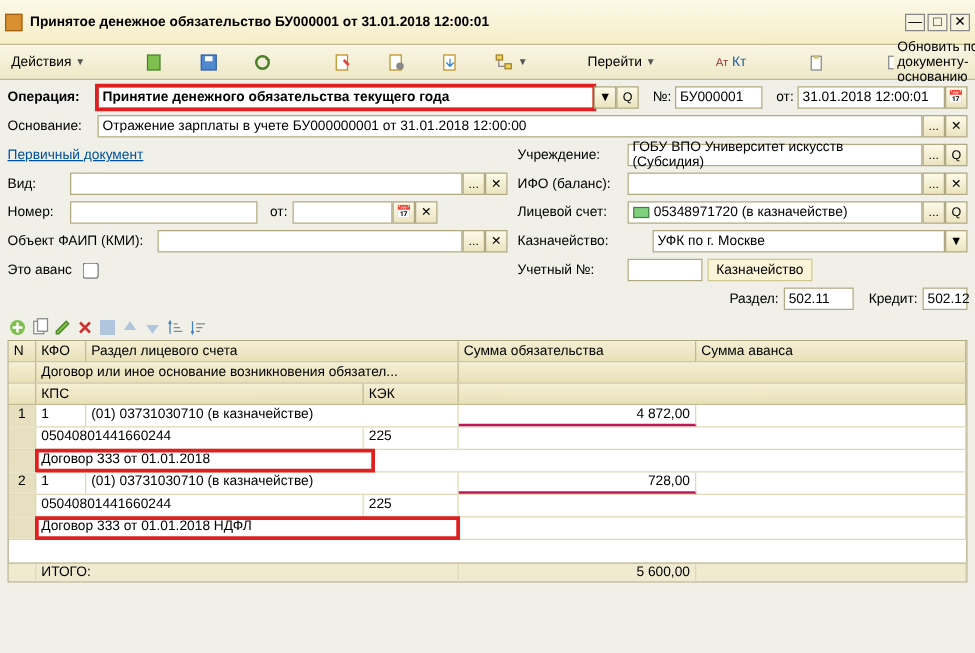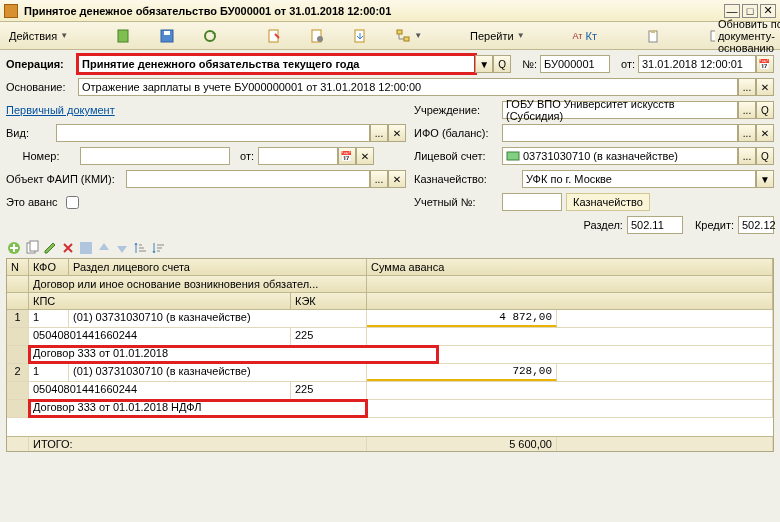--- a/index.html
+++ b/index.html
@@ -1,17 +1,17 @@
 <!DOCTYPE html>
 <html><head>
 <meta charset="utf-8">
 <style>
   * { box-sizing: border-box; font-family: Arial, sans-serif; font-size: 11px; }
   body { margin: 0; background: #f0f0e8; width: 780px; height: 522px; overflow: hidden; }
-  .titlebar { background: linear-gradient(#fdf9e8,#f5eec8); height: 22px; display: flex; align-items: center; padding: 0 4px; border-bottom: 1px solid #c0b890; }
+  .titlebar { background: linear-gradient(#fdf9e8,#f5eec8); height: 36px; display: flex; align-items: center; padding: 0 4px; border-bottom: 1px solid #c0b890; }
   .titlebar-icon { width: 14px; height: 14px; background: #d89030; margin-right: 6px; border: 1px solid #a06010; }
   .title { flex: 1; font-weight: bold; }
   .winbtn { width: 16px; height: 14px; border: 1px solid #888; margin-left: 2px; display:flex;align-items:center;justify-content:center; background:#f8f4e0; cursor:pointer;}
   .toolbar { background: linear-gradient(#faf6e4,#eee8c8); height: 28px; display: flex; align-items: center; padding: 0 4px; border-bottom: 1px solid #c0b890; gap:17px;}
   .tbtn { height: 22px; padding: 0 4px; display: flex; align-items: center; border: 1px solid transparent; cursor:pointer; gap:3px;}
   .tico { width:16px; height:16px; display:inline-block; }
   .sep { width:1px; height:20px; background:#c0b890; margin:0 2px; }
   .dropdown-arrow { font-size:8px; color:#555; }
   .form { padding: 4px 6px; }
   .row { display: flex; align-items: center; margin-bottom: 3px; min-height:20px;}
@@ -25,21 +25,21 @@
   .grid-toolbar { display:flex; gap:2px; padding:2px 0; }
   .grid-toolbar .tico { cursor:pointer; }
   .grid { border:1px solid #b0a880; background:#fff; }
   .ghead { background: linear-gradient(#f5efd4,#e8e0b8); display:flex; border-bottom:1px solid #c0b890;}
   .gh { border-right:1px solid #c0b890; padding:2px 4px; }
   .grow { display:flex; border-bottom:1px solid #e0d8b8; min-height:18px;}
   .gc { border-right:1px solid #e0d8b8; padding:1px 4px; overflow:hidden; white-space:nowrap; }
   .grow.sub { }
   .rowN { background:#e6e0c0; text-align:center;}
   .red-box { outline:3px solid #e02020; outline-offset:-2px; }
-  .red-underline { border-bottom: 2px solid #eab308; font-family: Liberation Mono, monospace; }
+  .red-underline { border-bottom: 2px solid #be185d; }
   .footer { background:#f0ead0; display:flex; border-top:1px solid #c0b890;}
   .svg-ico { width:16px;height:16px; }
   .right { text-align:right; }
   .small-label { width:80px; }
 </style>
 </head>
 <body>
 
 <div class="titlebar">
   <div class="titlebar-icon"></div>
@@ -164,21 +164,21 @@
       <div class="row">
           <span class="link">Первичный документ</span>
         </div>
       <div class="row">
         <div class="label small-label" style="width:50px;">Вид:</div>
         <div class="input" style="flex:1;"></div>
         <div class="btn-sq">...</div>
         <div class="btn-sq">✕</div>
       </div>
       <div class="row">
-        <div class="label small-label" style="width:74px;text-align:center;">Номер:</div>
+        <div class="label small-label" style="width:50px;">Номер:</div>
         <div class="input" style="width:150px;"></div>
         <span style="width:6px"></span>
         <div style="padding:0 4px;">от:</div>
         <div class="input" style="width:80px;"></div>
         <div class="btn-sq">📅</div>
         <div class="btn-sq">✕</div>
       </div>
       <div class="row">
         <div class="label" style="width:120px;">Объект ФАИП (КМИ):</div>
         <div class="input" style="flex:1;"></div>
@@ -204,21 +204,21 @@
         <div class="input" style="flex:1;"></div>
         <div class="btn-sq">...</div>
         <div class="btn-sq">✕</div>
       </div>
       <div class="row">
         <div class="label" style="width:88px;">Лицевой счет:</div>
         <div class="input" style="flex:1;">
             <svg width="14" height="12" style="margin-right:3px;">
               <rect x="1" y="2" width="12" height="8" fill="#80d080" stroke="#408040"></rect>
             </svg>
-            <span>03731030710 (в казначействе)</span>
+            <span>05348971720 (в казначействе)</span>
           </div>
         <div class="btn-sq">...</div>
         <div class="btn-sq">Q</div>
       </div>
       <div class="row">
         <div class="label" style="width:108px;">Казначейство:</div>
         <div class="input" style="flex:1;">
             <span>УФК по г. Москве</span>
           </div>
         <div class="btn-sq">▼</div>
@@ -274,20 +274,21 @@
         <path d="M4 3 L4 12 M3 11 L4 13 L5 11" stroke="#4080c0" fill="none"></path>
         <path d="M7 5 L14 5 M7 8 L12 8 M7 11 L10 11" stroke="#888"></path>
       </svg>
   </div>
 
   <div class="grid">
     <div class="ghead">
       <div class="gh" style="width:22px;">N</div>
       <div class="gh" style="width:40px;">КФО</div>
       <div class="gh" style="width:298px;">Раздел лицевого счета</div>
+      <div class="gh" style="width:190px;">Сумма обязательства</div>
       <div class="gh" style="flex:1;">Сумма аванса</div>
     </div>
     <div class="ghead">
       <div class="gh" style="width:22px;"></div>
       <div class="gh" style="width:338px;">Договор или иное основание возникновения обязател...</div>
       <div class="gh" style="flex:1;"></div>
     </div>
     <div class="ghead">
       <div class="gh" style="width:22px;"></div>
       <div class="gh" style="width:262px;">КПС</div>
@@ -303,21 +304,21 @@
       <div class="gc" style="flex:1;"></div>
     </div>
     <div class="grow sub">
       <div class="gc rowN" style="width:22px;"></div>
       <div class="gc" style="width:262px;">05040801441660244</div>
       <div class="gc" style="width:76px;">225</div>
       <div class="gc" style="flex:1;"></div>
     </div>
     <div class="grow sub">
       <div class="gc rowN" style="width:22px;"></div>
-      <div class="gc red-box" style="width:409px;">Договор 333 от 01.01.2018</div>
+      <div class="gc red-box" style="width:270px;">Договор 333 от 01.01.2018</div>
       <div class="gc" style="flex:1;"></div>
     </div>
 
     <div class="grow">
       <div class="gc rowN" style="width:22px;">2</div>
       <div class="gc" style="width:40px;">1</div>
       <div class="gc" style="width:298px;">(01) 03731030710 (в казначействе)</div>
       <div class="gc right red-underline" style="width:190px;">728,00</div>
       <div class="gc" style="flex:1;"></div>
     </div>

